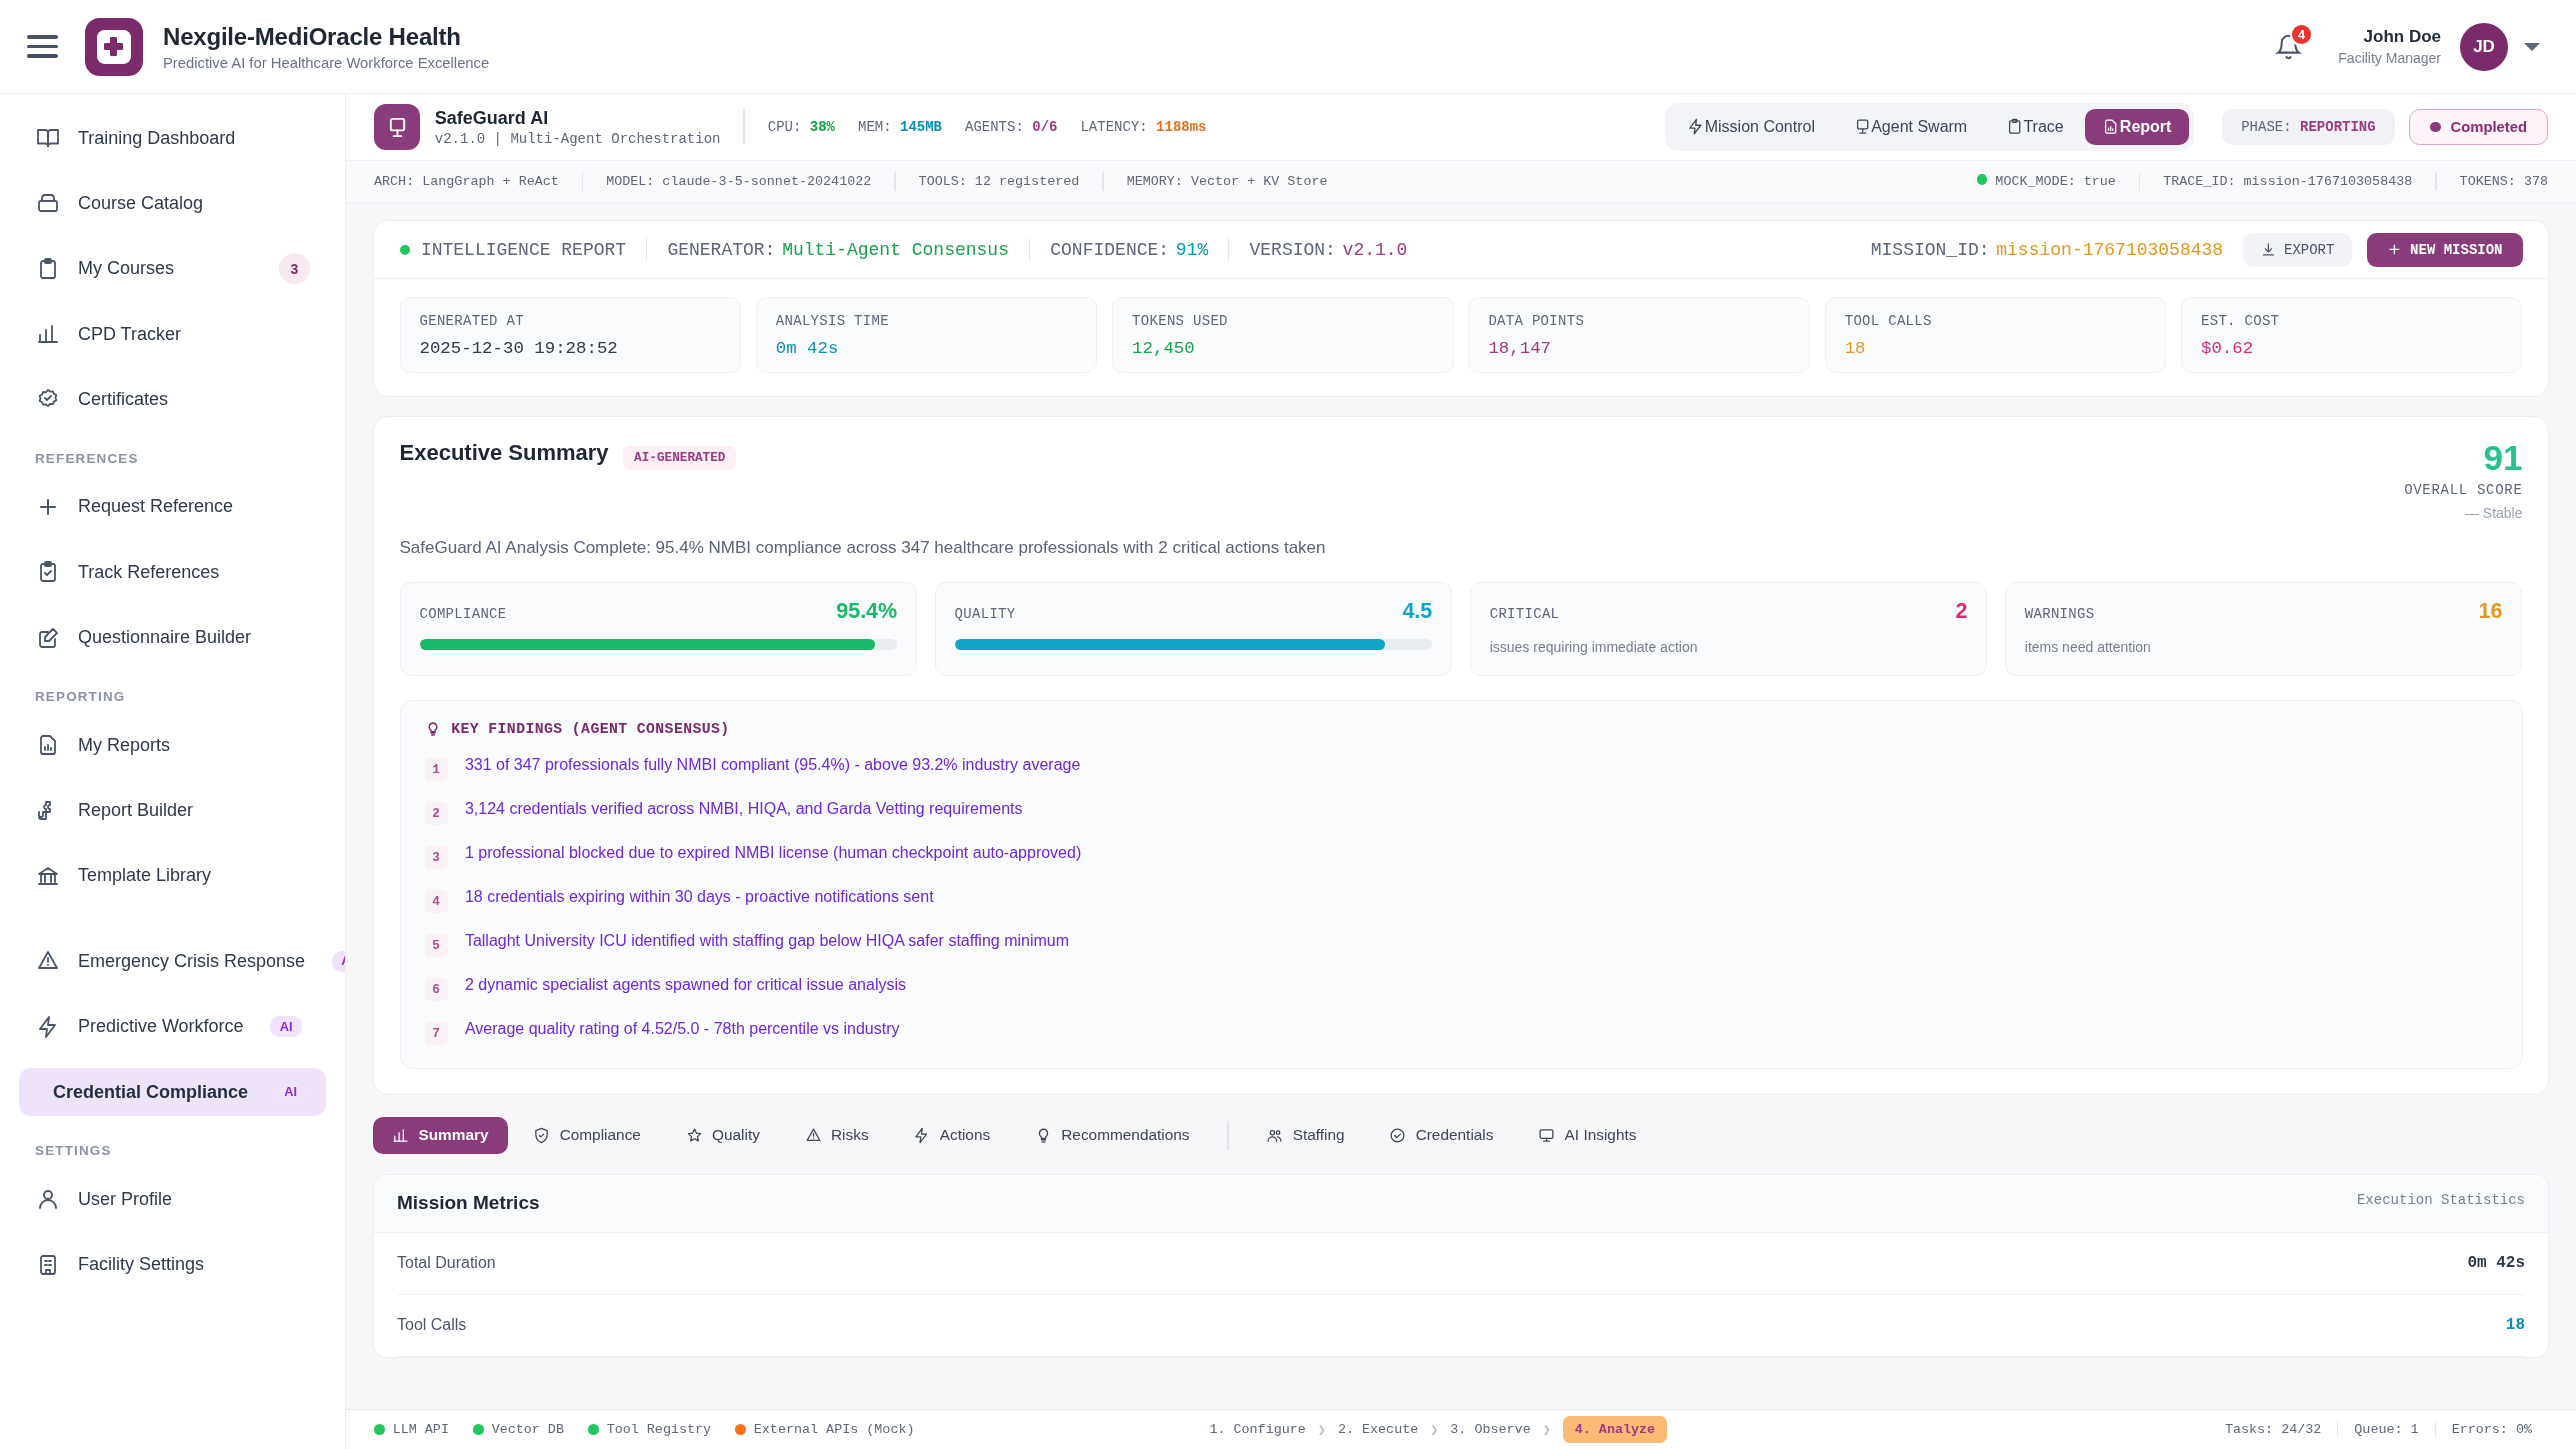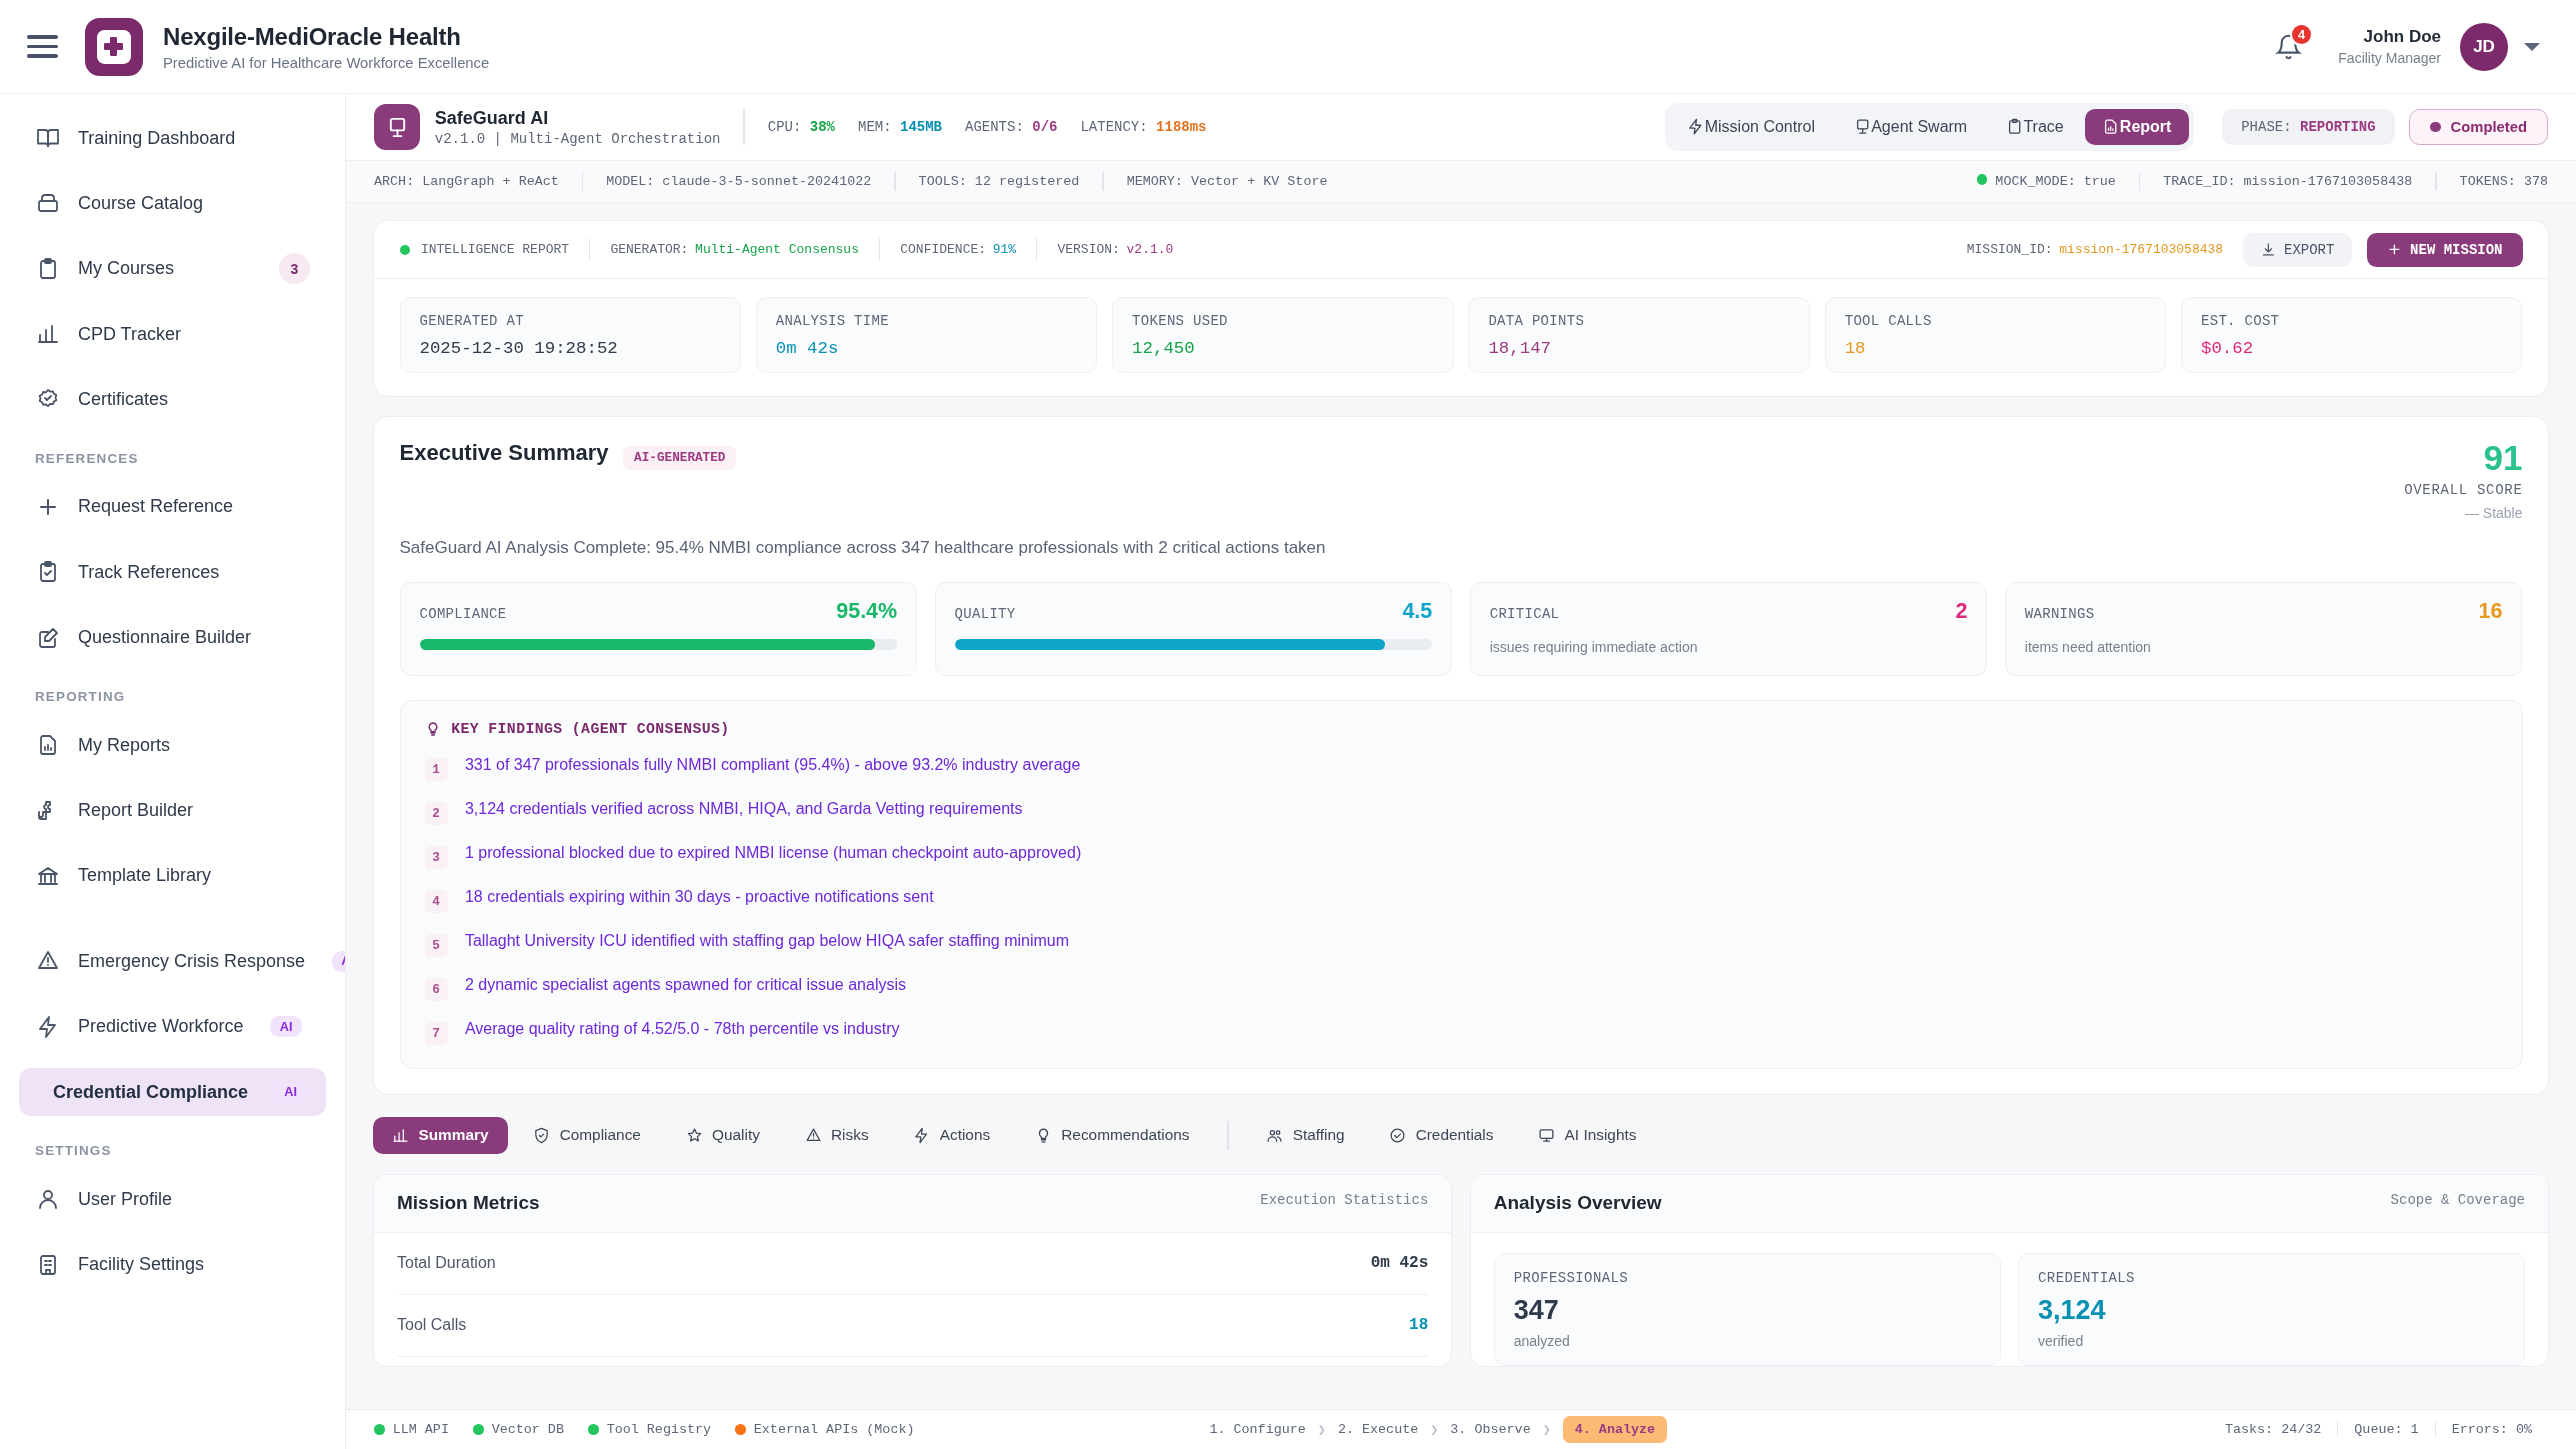--- a/index.html
+++ b/index.html
@@ -133,21 +133,21 @@
   .meta-sep { width:1.3px;height:19px;background:#e2e5ec;margin:0 23px;}
   .meta-right { margin-left:auto; display:flex;align-items:center;}
 
   
   #content { flex:1; overflow:hidden; padding: 17.4px 27px 0 27px; }
 
   .card { background:#fff; border:1.3px solid #ecedf2; border-radius:14.8px; }
 
   
   #report-bar { display:flex; align-items:center; padding: 0 25.5px; height:58px; margin-bottom:0; border-bottom:1.3px solid #ecedf2; }
-  .rb-text { font-size:13px; color:#5d6678; }
+  .rb-text { font-size:18px; color:#5d6678; }
   .rb-sep { width:1.3px;height:23px;background:#e5e8ee;margin:0 20px;}
   .btn-export {
     background:#f2f3f7; border-radius:9.4px; padding:8.7px 17.4px; font-size:14px;
     color:#49536580; color:#495365; display:flex;align-items:center;gap:8.7px; cursor:pointer; margin-left:20px;
   }
   .btn-new {
     background:#8a3b7c; color:#fff; border-radius:9.4px; padding:9.4px 20px; font-size:14px;
     display:flex;align-items:center;gap:8.7px; cursor:pointer; margin-left:14.8px; font-weight:600;
   }
 
@@ -771,40 +771,20 @@
               <div class="kv-row">
      <span class="kv-key">Total Duration</span>
      <span class="kv-val mono" style="color:#2f3a4a">0m 42s</span>
               </div>
               <div class="kv-row">
      <span class="kv-key">Tool Calls</span>
      <span class="kv-val mono" style="color:#0891b2">18</span>
               </div>
             </div>
         </div>
-        <div class="panel">
-          <div class="panel-head">
-            <div class="panel-title">Analysis Overview</div>
-            <div class="panel-sub mono">Scope &amp; Coverage</div>
-          </div>
-          <div class="panel-body">
-              <div class="ov-grid" id="ov-cards">
-                <div class="ov-card">
-     <div class="ov-label mono">PROFESSIONALS</div>
-     <div class="ov-num" style="color:#2f3a4a">347</div>
-     <div class="ov-sub">analyzed</div>
-                </div>
-                <div class="ov-card">
-     <div class="ov-label mono">CREDENTIALS</div>
-     <div class="ov-num" style="color:#0891b2">3,124</div>
-     <div class="ov-sub">verified</div>
-                </div>
-              </div>
-            </div>
-        </div>
       </div>
     </div>
   </div>
 </div>
 
 <div id="status-bar" class="mono">
   <div style="display:flex;align-items:center" id="sb-services">
       <span class="sb-item">
     <span class="dot" style="background:#22c55e"></span>LLM API</span>
       <span class="sb-item">

